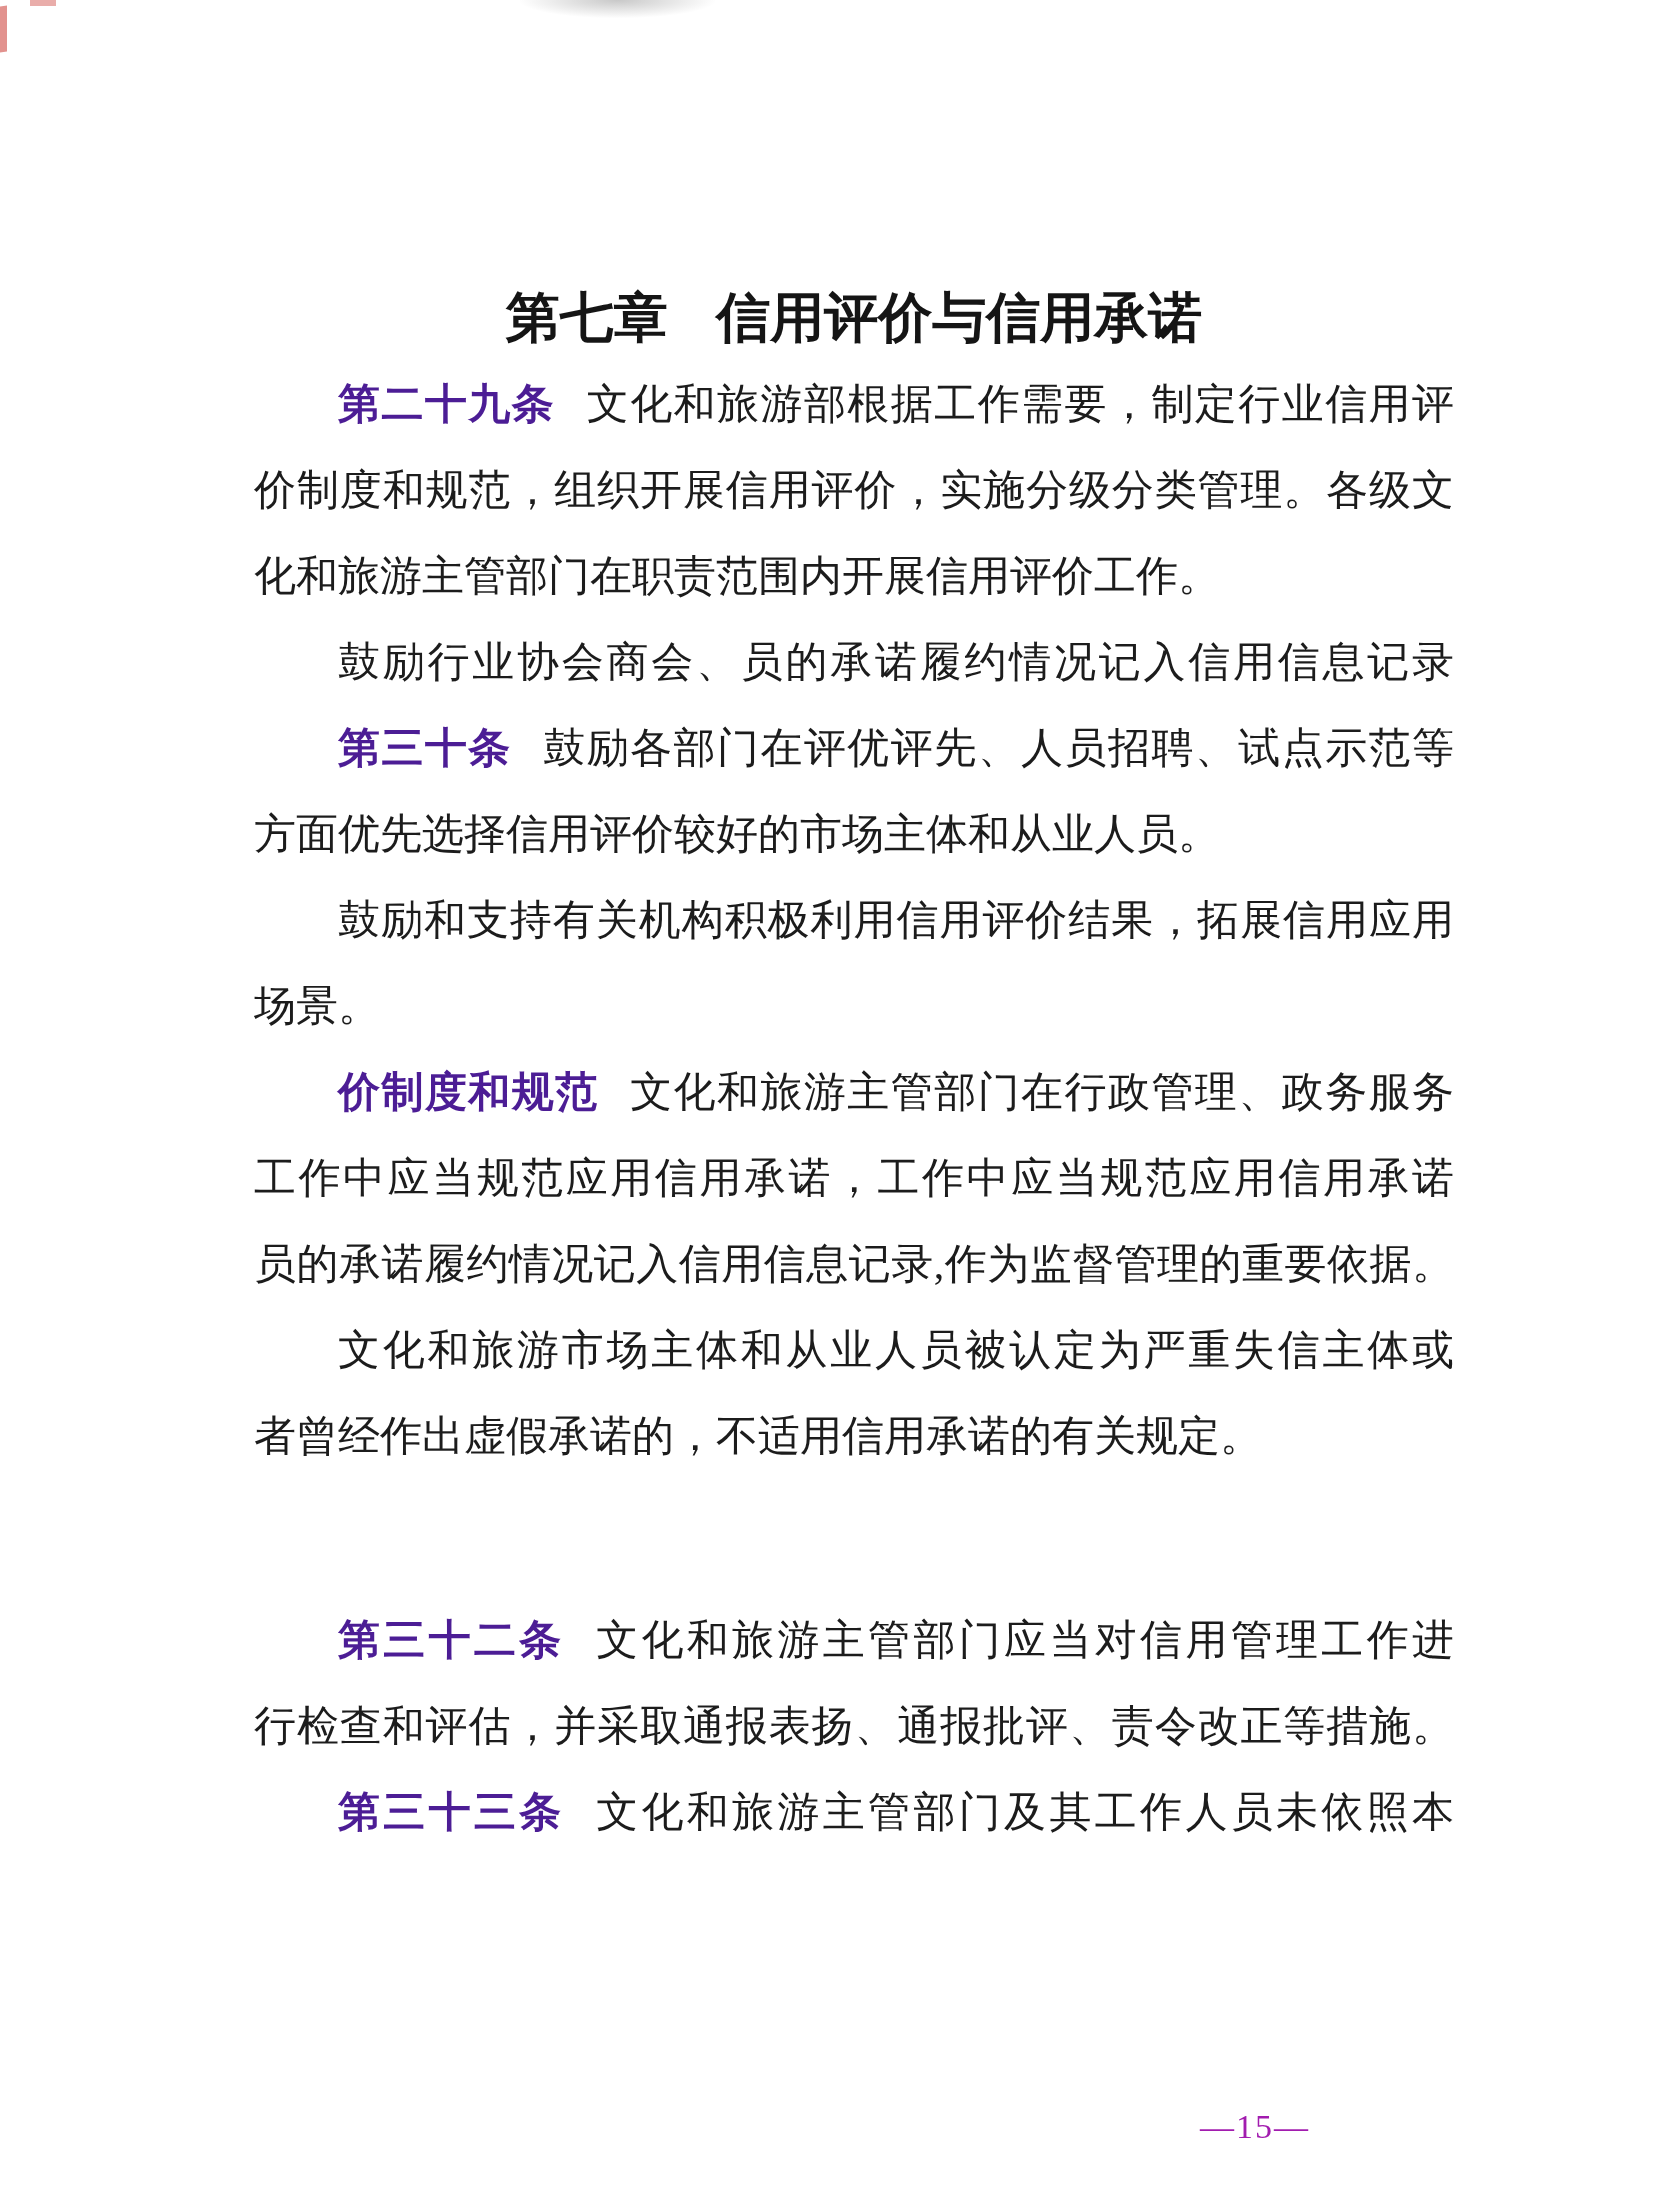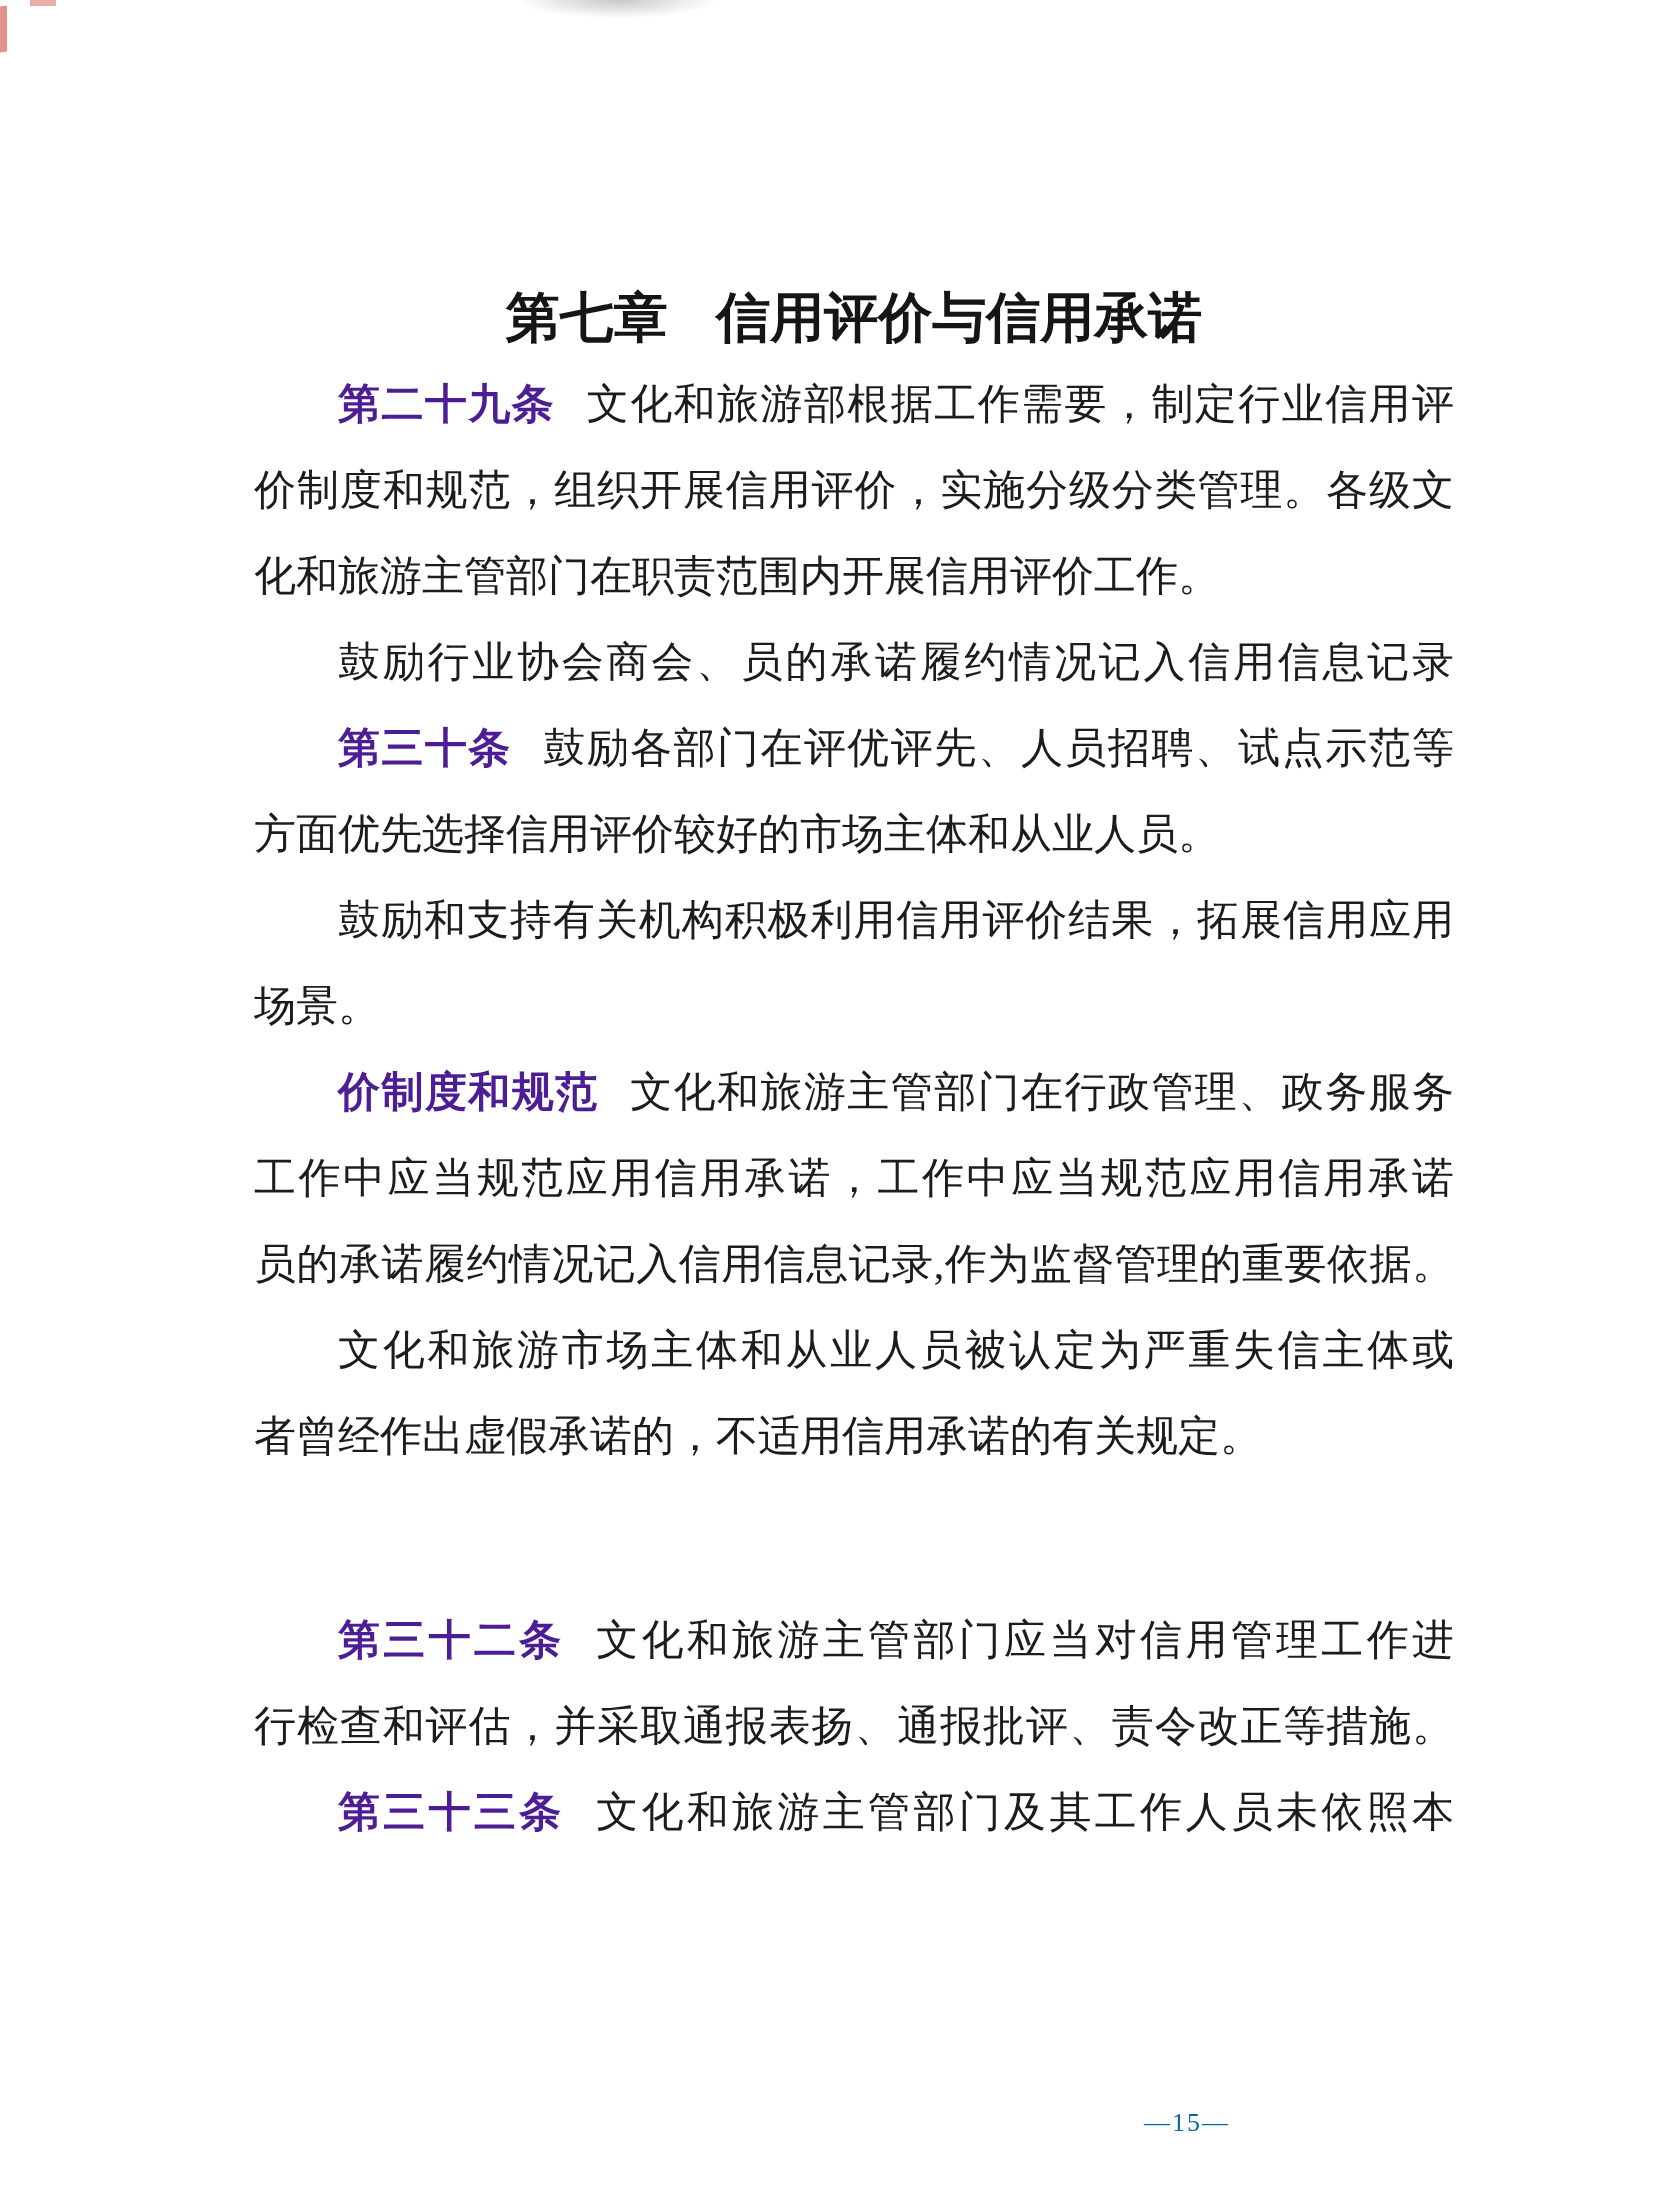--- a/index.html
+++ b/index.html
@@ -71,25 +71,25 @@
     text-align-last: justify;
   }
   .indent {
     padding-left: 84px;
   }
   .gap {
     height: 118px;
   }
   .page-number {
     position: absolute;
-    left: 1144px;
+    left: 1200px;
     top: 2108px;
-    font-size: 26px;
+    font-size: 34px;
     letter-spacing: 2px;
-    color: #0369a1;
+    color: #a21caf;
   }
 </style>
 </head>
 <body>
 
 <div class="page">
 
   <div class="smudge"></div>
   <div class="red-mark-1"></div>
   <div class="red-mark-2"></div>

